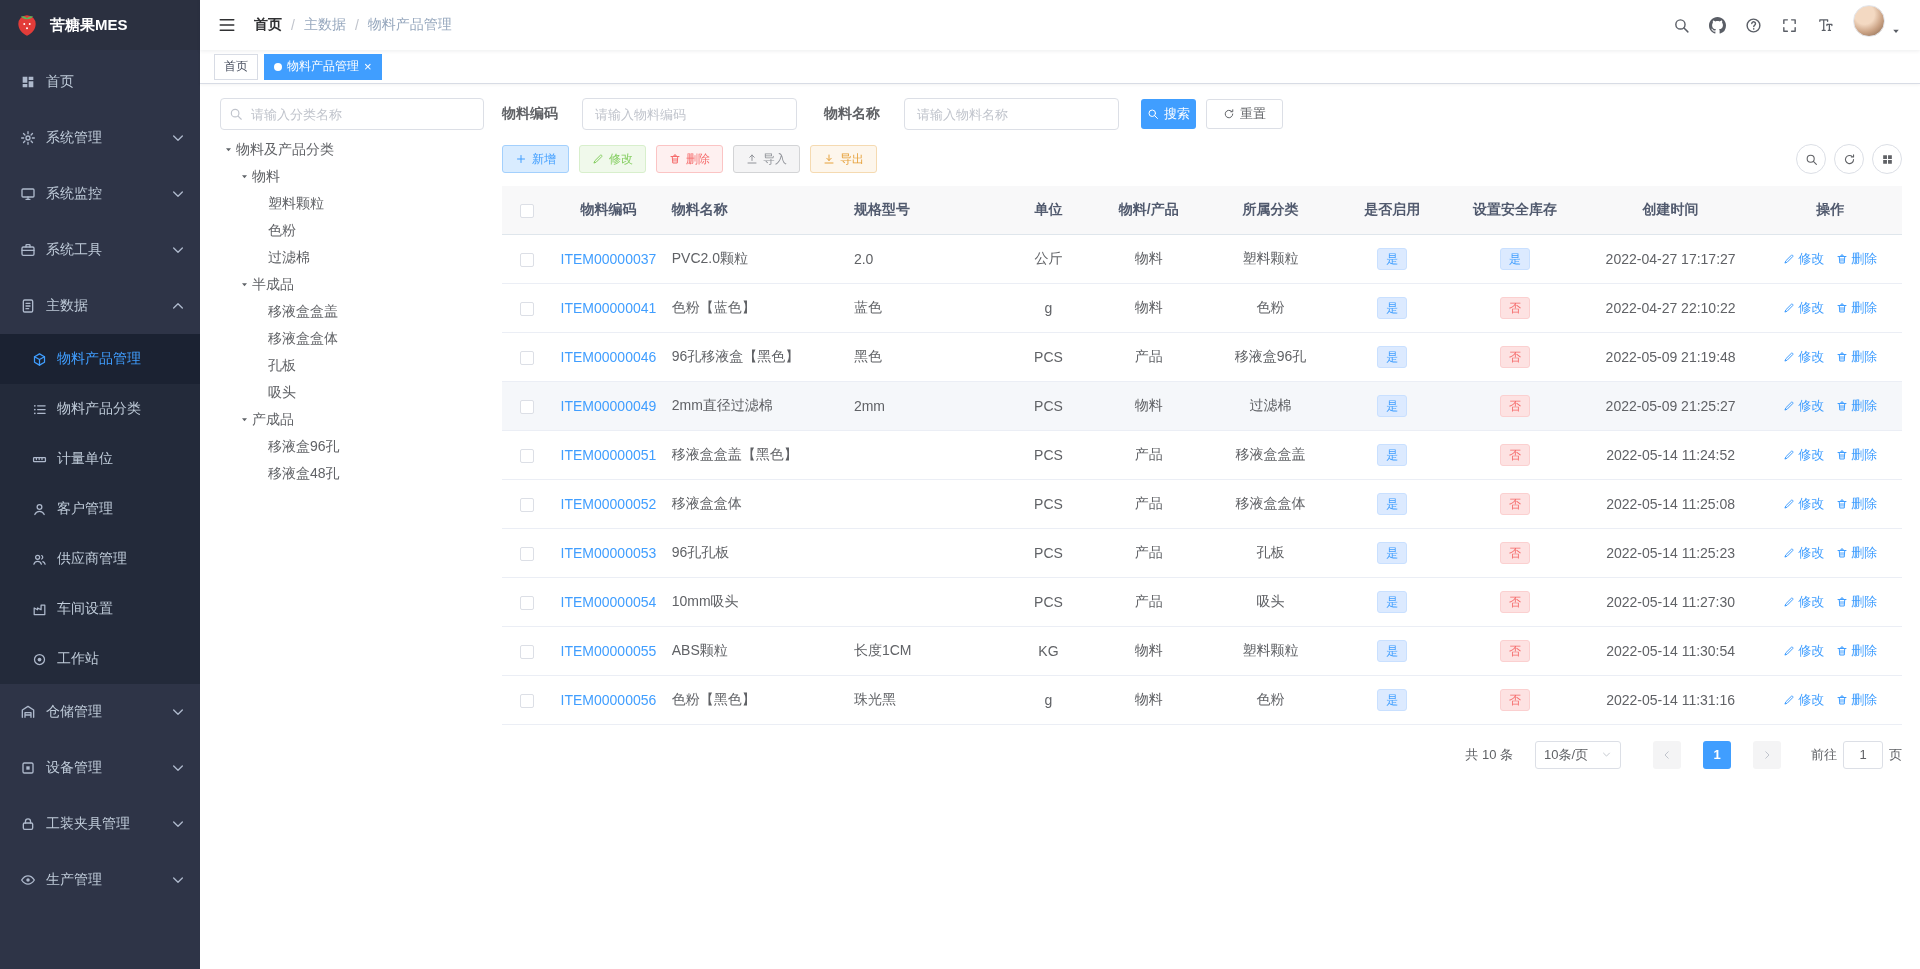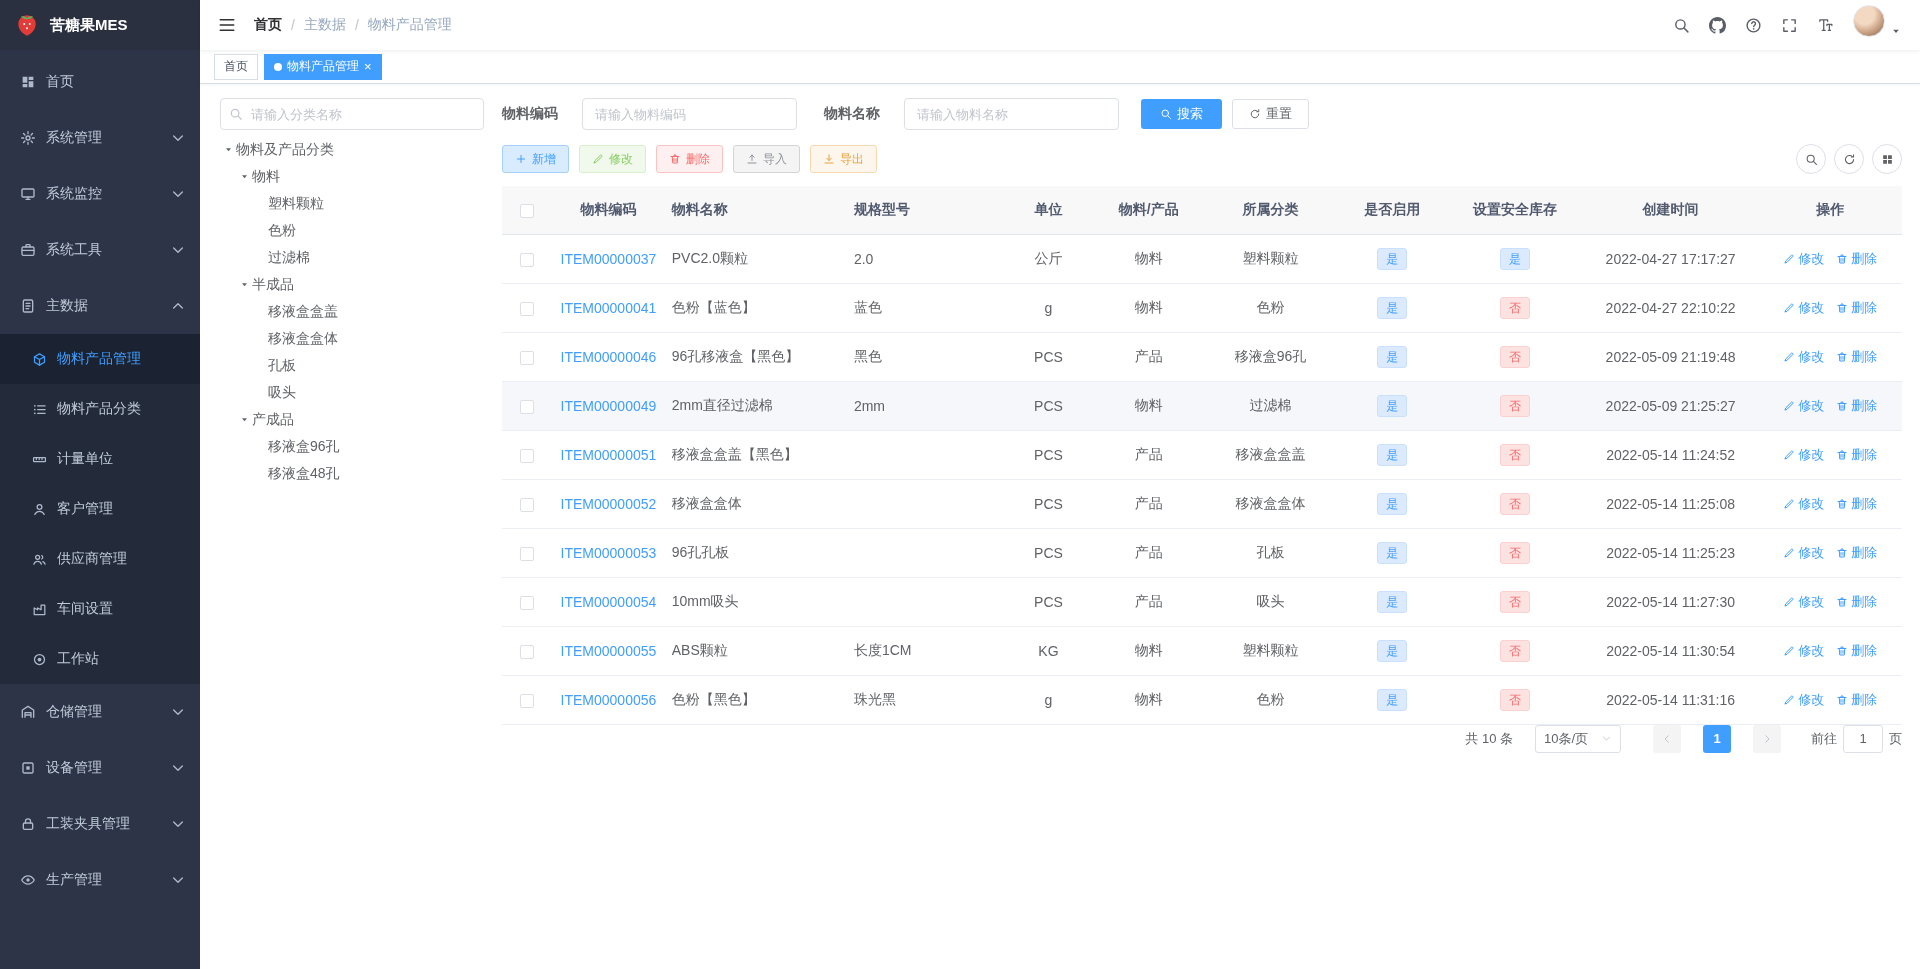--- a/index.html
+++ b/index.html
@@ -58,21 +58,21 @@
   .tree-spacer{width:16px;}
 
   .right-panel{flex:1;min-width:0;display:flex;flex-direction:column;}
   .filter-row{display:flex;align-items:center;height:32px;flex:0 0 auto;}
   .f-label{width:68px;font-weight:700;color:#606266;font-size:14px;margin-right:12px;white-space:nowrap;}
   .f-input{width:215px;height:32px;border:1px solid #dcdfe6;border-radius:4px;padding:0 12px;font-size:13px;color:#606266;outline:none;font-family:inherit;background:#fff;}
   .f-input::placeholder{color:#c0c4cc;}
   .f-gap{width:27px;}
   .btn{display:inline-flex;align-items:center;justify-content:center;gap:5px;border-radius:3px;cursor:pointer;border:1px solid transparent;white-space:nowrap;}
   .btn .icn{font-size:12px;}
-  .btn-search{height:30px;padding:0 18px;background:#409eff;color:#fff;font-size:13px;margin-left:22px;}
+  .btn-search{height:30px;padding:0 5px;background:#409eff;color:#fff;font-size:13px;margin-left:22px;}
   .btn-reset{height:30px;padding:0 16px;background:#fff;border-color:#dcdfe6;color:#606266;font-size:13px;margin-left:10px;}
 
   .toolbar{display:flex;align-items:center;margin-top:14px;flex:0 0 auto;}
   .btn-mini{height:28px;padding:0 12px;font-size:12px;margin-right:10px;}
   .btn-add{color:#409eff;background:#d9ecff;border-color:#a3d0fd;}
   .btn-edit{color:#85ce61;background:#f0f9eb;border-color:#d8efcc;}
   .btn-del{color:#f56c6c;background:#fef0f0;border-color:#fbc4c4;}
   .btn-import{color:#909399;background:#f4f4f5;border-color:#d3d4d6;}
   .btn-export{color:#e6a23c;background:#fdf6ec;border-color:#f5dab1;}
   .toolbar-right{margin-left:auto;display:flex;gap:8px;}
@@ -86,21 +86,21 @@
   tbody tr:nth-child(4){background:#f5f7fa;}
   .code{color:#409eff;}
   .cb{display:inline-block;width:14px;height:14px;border:1px solid #dcdfe6;border-radius:2px;background:#fff;vertical-align:middle;cursor:pointer;}
   .pill{display:inline-block;min-width:28px;padding:2px 8px;font-size:12px;border-radius:3px;line-height:16px;}
   .pill-blue{color:#409eff;background:#dceaff;border:1px solid #c9e0ff;}
   .pill-red{color:#f56c6c;background:#fde2e2;border:1px solid #fbd0d0;}
   .op-link{color:#409eff;font-size:13px;display:inline-flex;align-items:center;gap:3px;cursor:pointer;}
   .op-link + .op-link{margin-left:12px;}
   .op-link .icn{font-size:12px;}
 
-  .pager{display:flex;align-items:center;justify-content:flex-end;font-size:13px;color:#606266;gap:22px;padding-bottom:24px;flex:0 0 auto;}
+  .pager{display:flex;align-items:center;justify-content:flex-end;margin-top:16px;font-size:13px;color:#606266;gap:22px;padding-bottom:24px;flex:0 0 auto;}
   .page-size{display:inline-flex;align-items:center;justify-content:space-between;width:86px;height:28px;border:1px solid #dcdfe6;border-radius:3px;padding:0 8px;color:#606266;cursor:pointer;background:#fff;margin-right:10px;}
   .page-size .icn{font-size:11px;color:#c0c4cc;}
   .page-btn{width:28px;height:28px;border-radius:3px;background:#f4f4f5;color:#c0c4cc;display:flex;align-items:center;justify-content:center;cursor:pointer;font-size:12px;}
   .page-num{width:28px;height:28px;border-radius:3px;background:#409eff;color:#fff;display:flex;align-items:center;justify-content:center;font-weight:700;cursor:pointer;}
   .goto{display:flex;align-items:center;gap:6px;margin-left:8px;}
   .goto input{width:40px;height:28px;border:1px solid #dcdfe6;border-radius:3px;text-align:center;font-size:13px;color:#606266;outline:none;font-family:inherit;}
 </style>
 </head>
 <body>
 

